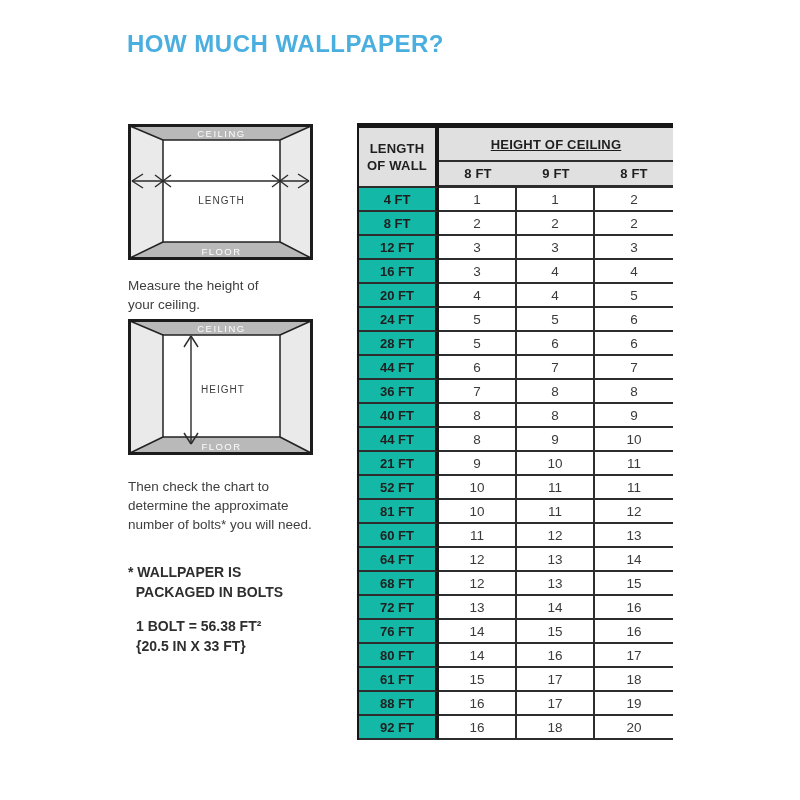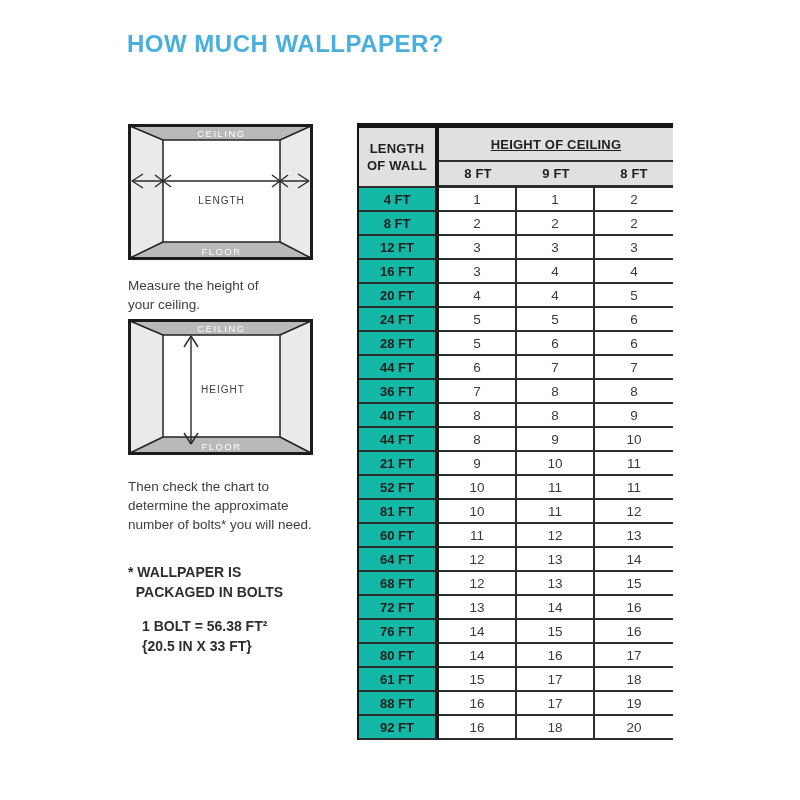--- a/index.html
+++ b/index.html
@@ -24,21 +24,21 @@
   .room-svg{display:block;}
   .svg1{margin-top:14px;}
   .step2{margin-top:16px;}
   .svg2{margin-top:5px;}
   .step3{margin-top:22px;}
   .footnote{
     margin:28px 0 0 0;font-size:14px;font-weight:bold;line-height:20px;
     color:#2e2e2e;white-space:pre-line;
   }
   .bolt-spec{
-    margin:14px 0 0 14px;font-size:14px;font-weight:bold;line-height:20px;
+    margin:14px 0 0 8px;font-size:14px;font-weight:bold;line-height:20px;
     color:#2e2e2e;white-space:pre-line;
   }
   .room-svg text{font-family:"Liberation Sans", sans-serif;}
   .band-label{font-size:9.5px;letter-spacing:1.5px;fill:#fdfdfd;}
   .dim-label{font-size:10px;letter-spacing:1px;fill:#3d3d3d;}
   
   .right-col{position:absolute;left:357px;top:110px;width:318px;}
   .table-heading{
     margin:0;text-align:center;font-size:13px;font-weight:bold;
     letter-spacing:0.3px;color:#4aafdf;

